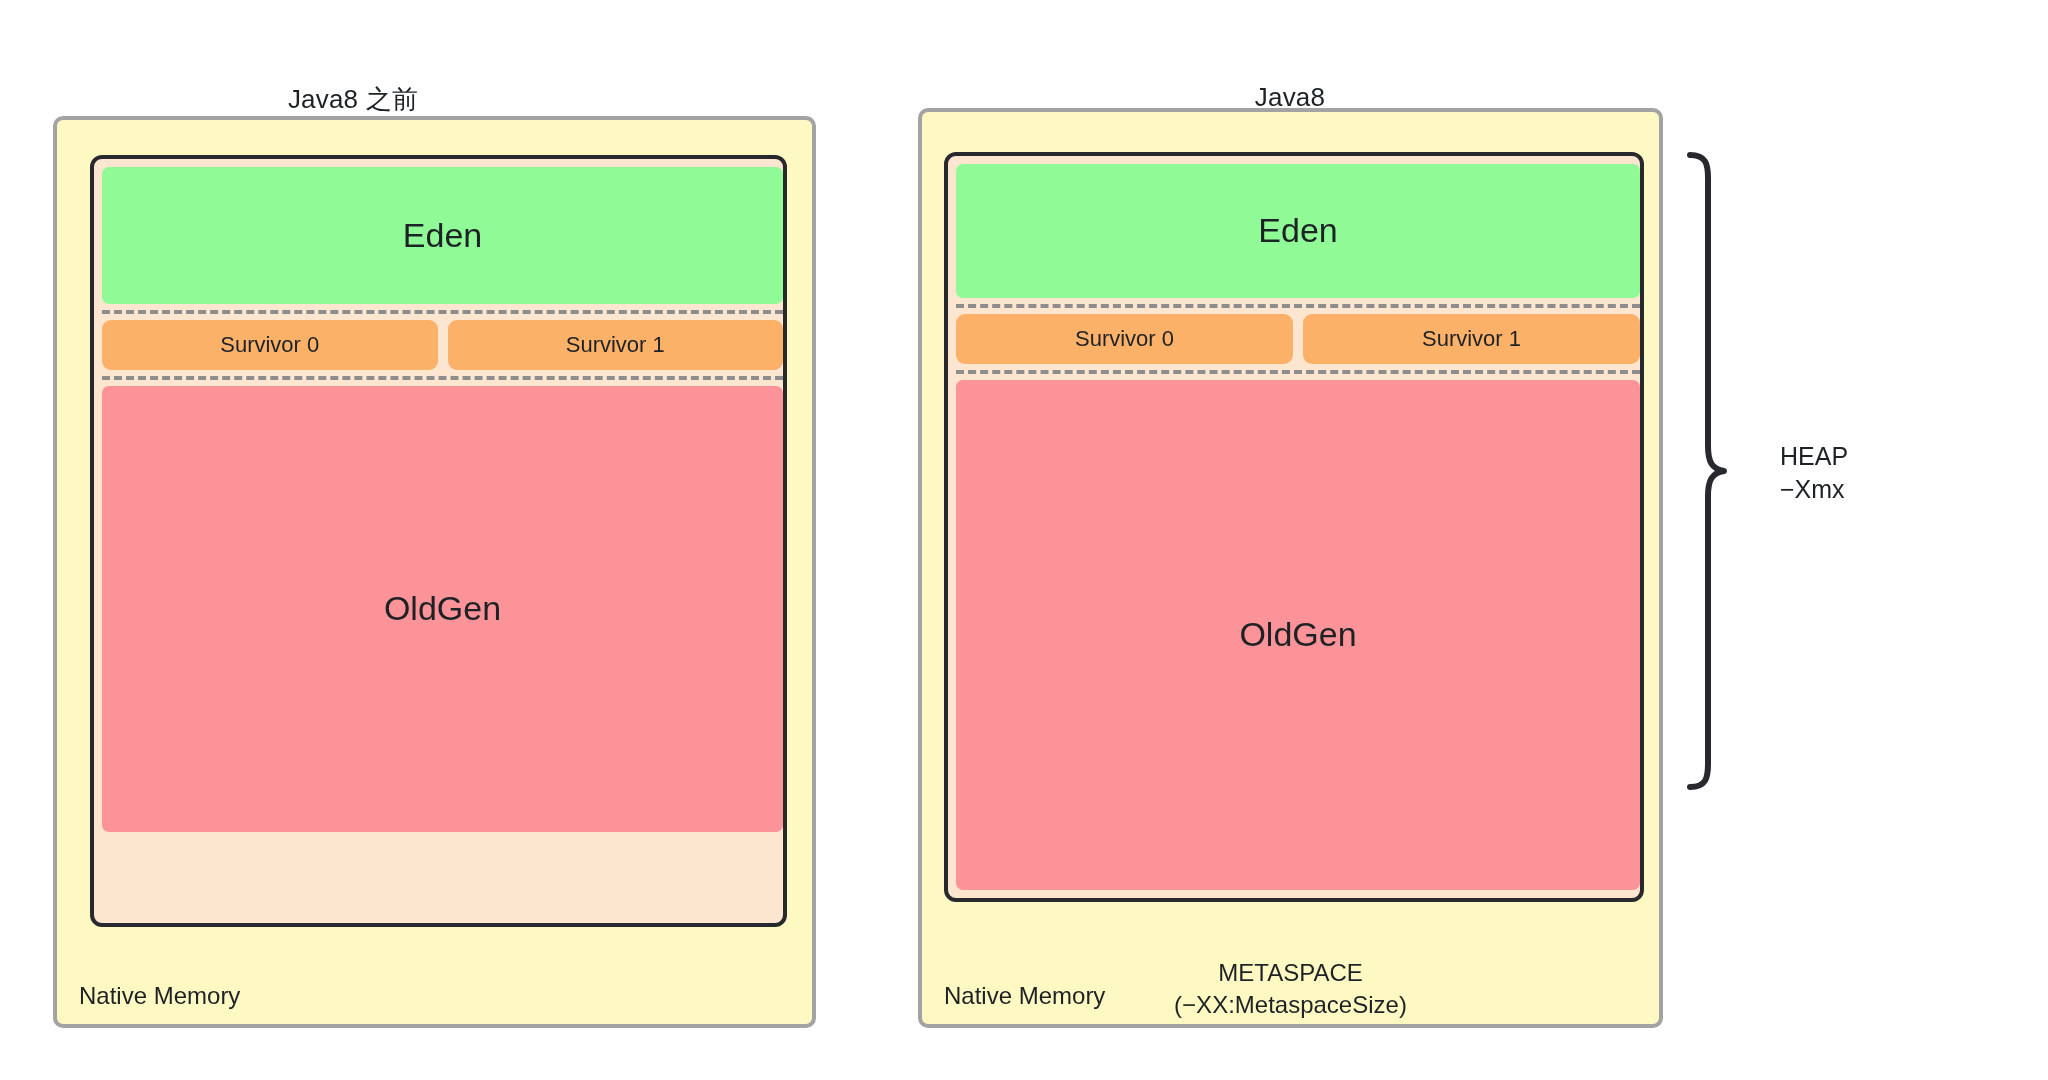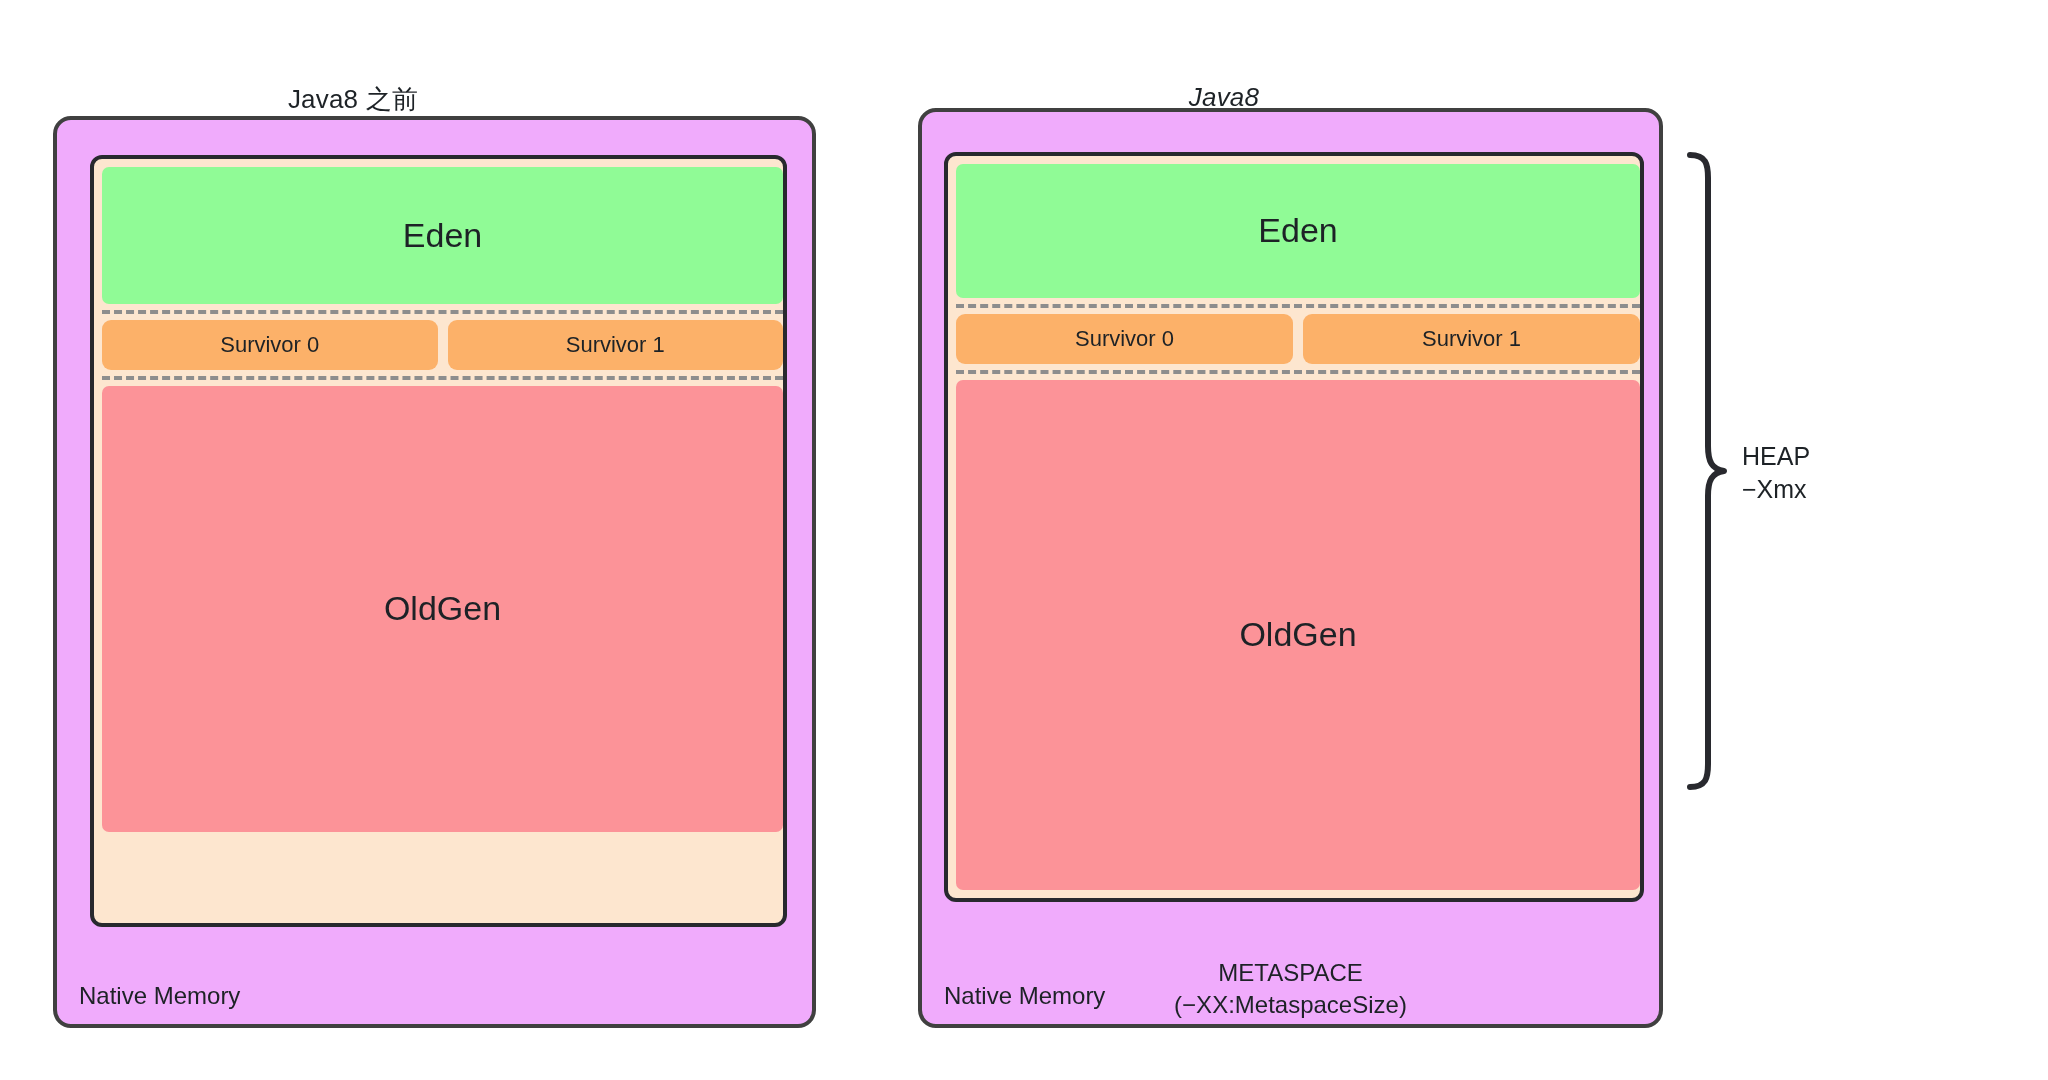--- a/index.html
+++ b/index.html
@@ -28,23 +28,23 @@
     font-size: 26px;
     color: #1d2226;
     white-space: nowrap;
     text-align: center;
     letter-spacing: .2px;
   }
 
   
   .native-panel {
     position: absolute;
-    background: #f0abfc;
-    border: 4px solid #404040;
-    border-radius: 18px;
+    background: #fef9c3;
+    border: 4px solid #a3a3a3;
+    border-radius: 10px;
     box-sizing: border-box;
   }
 
   .native-label {
     position: absolute;
     left: 22px;
     bottom: 14px;
     font-size: 24px;
     color: #1d2226;
     white-space: nowrap;
@@ -131,20 +131,21 @@
   }
   .brace-wrap svg {
     display: block;
   }
   .brace-label {
     position: absolute;
     font-size: 25px;
     line-height: 1.3;
     color: #1d2226;
     white-space: pre-line;
+    margin-left: 38px;
   }
 </style>
 </head>
 <body>
 
 <div class="stage">
 
   <div class="panel-title" style="left:233px; top:82px; width:240px;">Java8 之前</div>
 
   <div class="native-panel" style="left:53px; top:116px; width:763px; height:912px;">
@@ -158,21 +159,21 @@
         <div class="survivor">Survivor 1</div>
       </div>
 
       <div class="gen oldgen" style="left:8px; top:227px; width:681px; height:446px;">OldGen</div>
 
     </div>
 
     <div class="native-label">Native Memory</div>
   </div>
 
-  <div class="panel-title" style="left:1104px; top:82px; width:240px;font-style:italic;">Java8</div>
+  <div class="panel-title" style="left:1170px; top:82px; width:240px;">Java8</div>
 
   <div class="native-panel" style="left:918px; top:108px; width:745px; height:920px;">
 
     <div class="heap-box" style="left:22px; top:40px; width:700px; height:750px;">
 
       <div class="gen eden" style="left:8px; top:8px; width:684px; height:134px;">Eden</div>
 
       <div class="survivor-band" style="left:8px; top:148px; width:684px; height:70px;">
         <div class="survivor">Survivor 0</div>
         <div class="survivor">Survivor 1</div>

